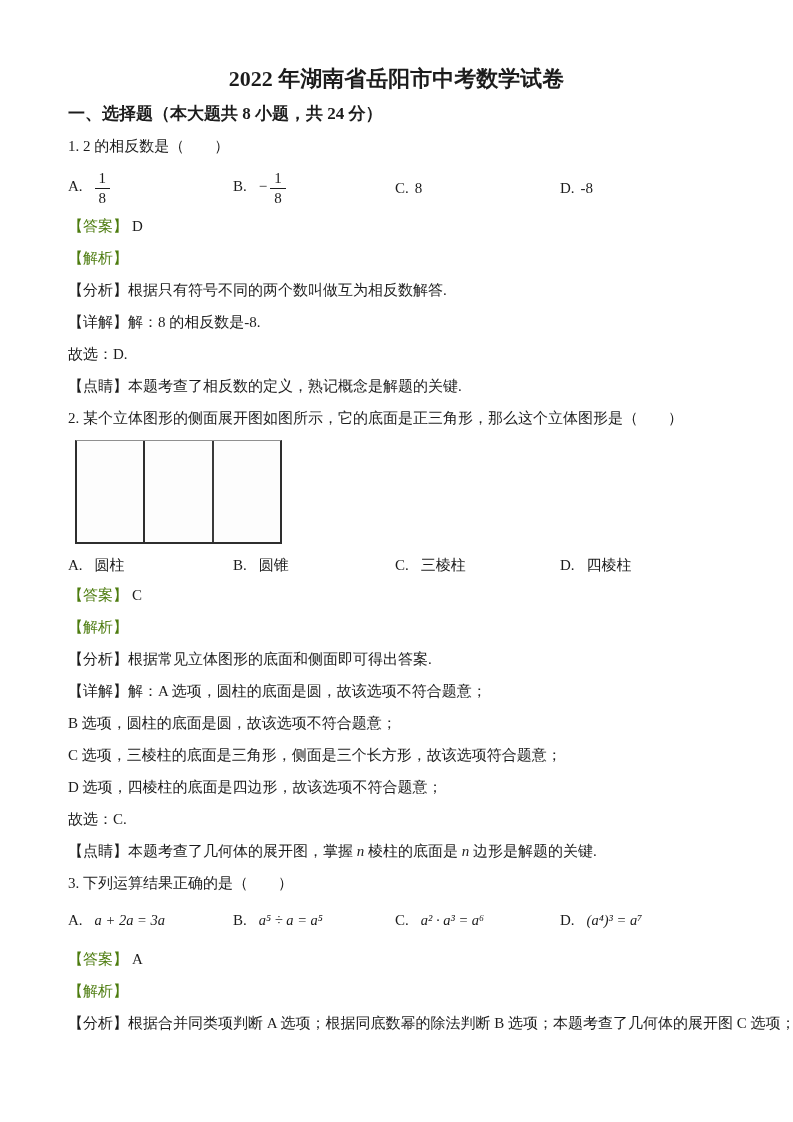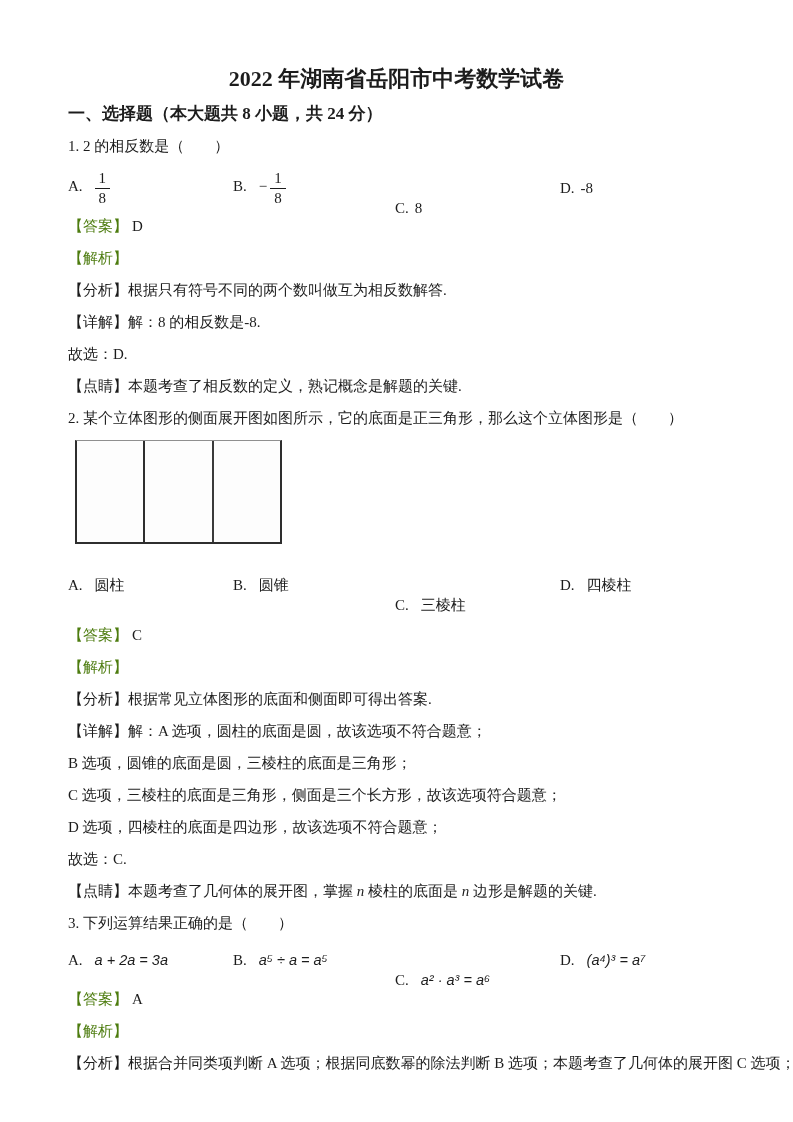--- a/index.html
+++ b/index.html
@@ -37,21 +37,21 @@
     line-height: 21px;
     white-space: nowrap;
   }
   .blue { color: #4d7c0f; }
   .ansval { margin-left: 4px; }
 
   
   .opt-row { display: flex; align-items: center; margin: 0 0 10px 0; white-space: nowrap; font-size: 15px; }
   .opt-cell.w1 { width: 165px; }
   .opt-cell.w2 { width: 162px; }
-  .opt-cell.w3 { width: 165px; margin-top: 40px; }
+  .opt-cell.w3 { width: 165px; }
   .opt-cell.w4 { flex: 1; }
   .opt-label { margin-right: 12px; }
   .opt-label.tight { margin-right: 6px; }
 
   .q1-row { height: 44px; margin-top: -2px; margin-bottom: 6px; }
   .q3-row { height: 30px; margin-bottom: 14px; }
 
   
   .frac { display: inline-block; vertical-align: middle; text-align: center; line-height: 17px; }
   .frac .num { display: block; padding: 0 4px 1px 4px; border-bottom: 1px solid #1c1c1c; }
@@ -65,21 +65,21 @@
     margin: 4px 0 12px 7px;
     display: flex;
     border: 2px solid #2e2e2e;
     border-top: 1px solid #8f8f8f;
     background: #fdfdfd;
   }
   .unfold-figure .cell { flex: 1; }
   .unfold-figure .cell.mid { border-left: 2px solid #2e2e2e; border-right: 2px solid #3a3a3a; }
 
   
-  .math { font-family: Liberation Sans, sans-serif; font-style: italic; font-size: 14.5px; }
+  .math { font-family: Liberation Serif, serif; font-style: italic; font-size: 14.5px; }
   .mi { font-style: italic; }
 </style>
 </head>
 <body>
 
 <div class="page">
   <div class="doc">
 
     <div class="title">2022 年湖南省岳阳市中考数学试卷</div>
     <div class="section-heading">一、选择题（本大题共 8 小题，共 24 分）</div>
@@ -128,21 +128,21 @@
       </div>
       <div class="opt-cell w4">
         <span class="opt-label">D.</span><span>四棱柱</span>
       </div>
     </div>
 
     <p class="line"><span class="blue">【答案】</span><span class="ansval">C</span></p>
     <p class="line"><span class="blue">【解析】</span></p>
     <p class="line"><span>【分析】</span><span>根据常见立体图形的底面和侧面即可得出答案.</span></p>
     <p class="line"><span>【详解】</span><span>解：A 选项，圆柱的底面是圆，故该选项不符合题意；</span></p>
-    <p class="line">B 选项，圆锥的底面是圆，三棱柱的底面是三角形；</p>
+    <p class="line">B 选项，圆柱的底面是圆，故该选项不符合题意；</p>
     <p class="line">C 选项，三棱柱的底面是三角形，侧面是三个长方形，故该选项符合题意；</p>
     <p class="line">D 选项，四棱柱的底面是四边形，故该选项不符合题意；</p>
     <p class="line">故选：C.</p>
     <p class="line"><span>【点睛】</span><span>本题考查了几何体的展开图，掌握 </span><span class="mi">n</span><span> 棱柱的底面是 </span><span class="mi">n</span><span> 边形是解题的关键.</span></p>
 
     <p class="line">3. 下列运算结果正确的是（　　）</p>
 
     <div class="opt-row q3-row">
       <div class="opt-cell w1">
         <span class="opt-label">A.</span><span class="math">a + 2a = 3a</span>

